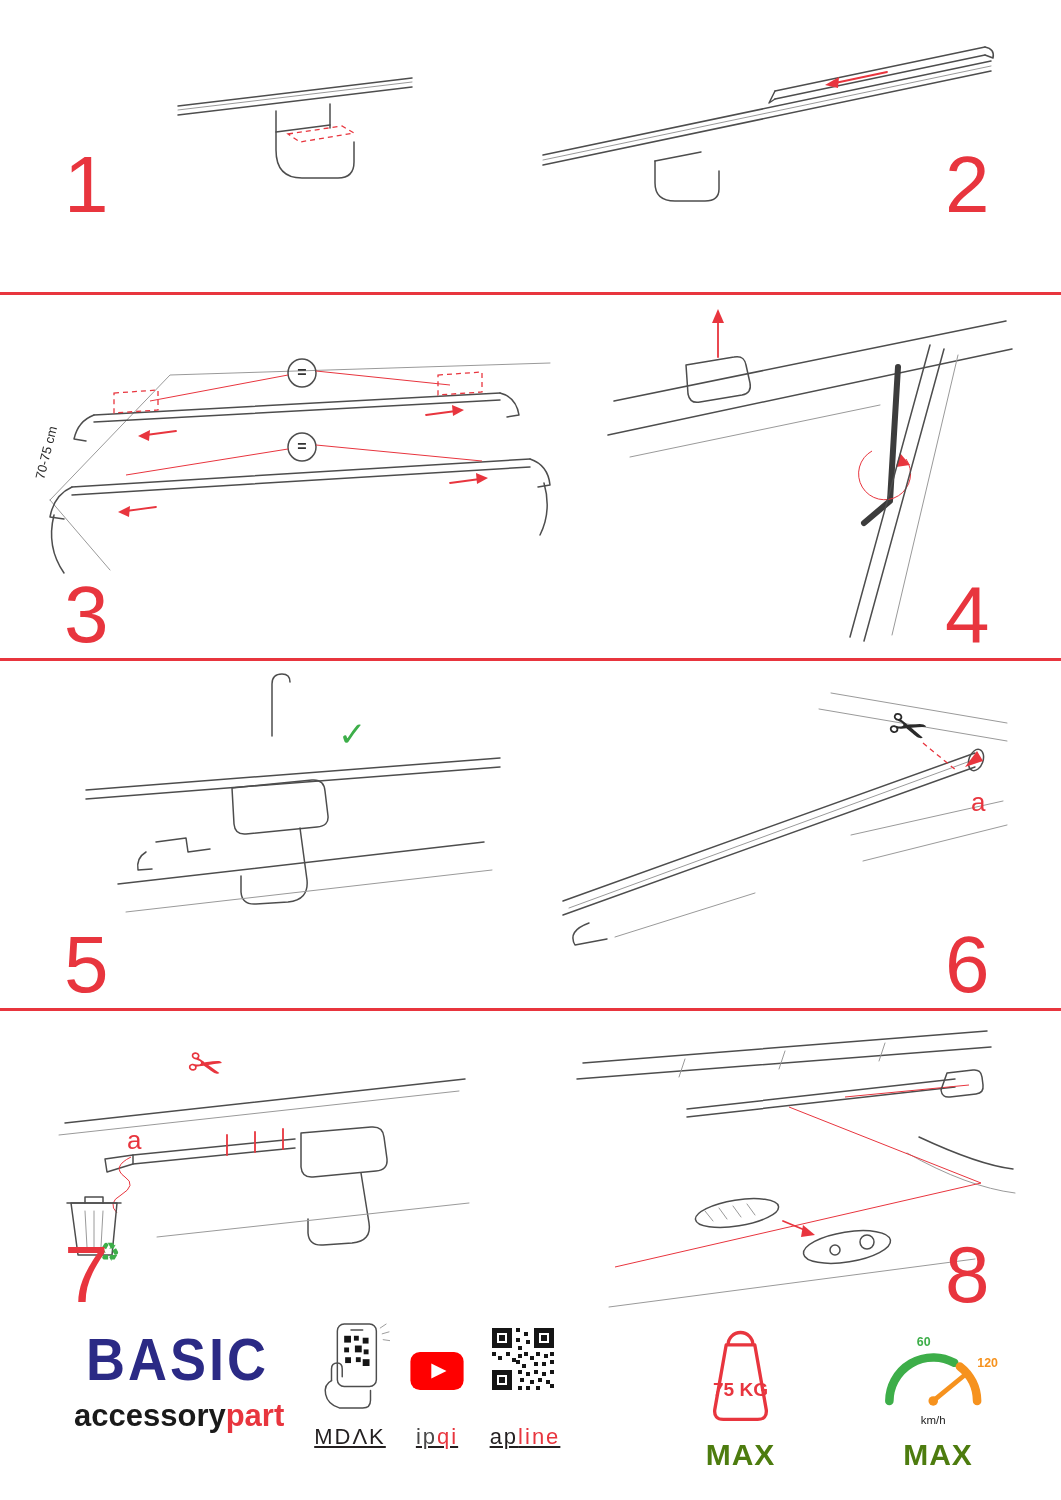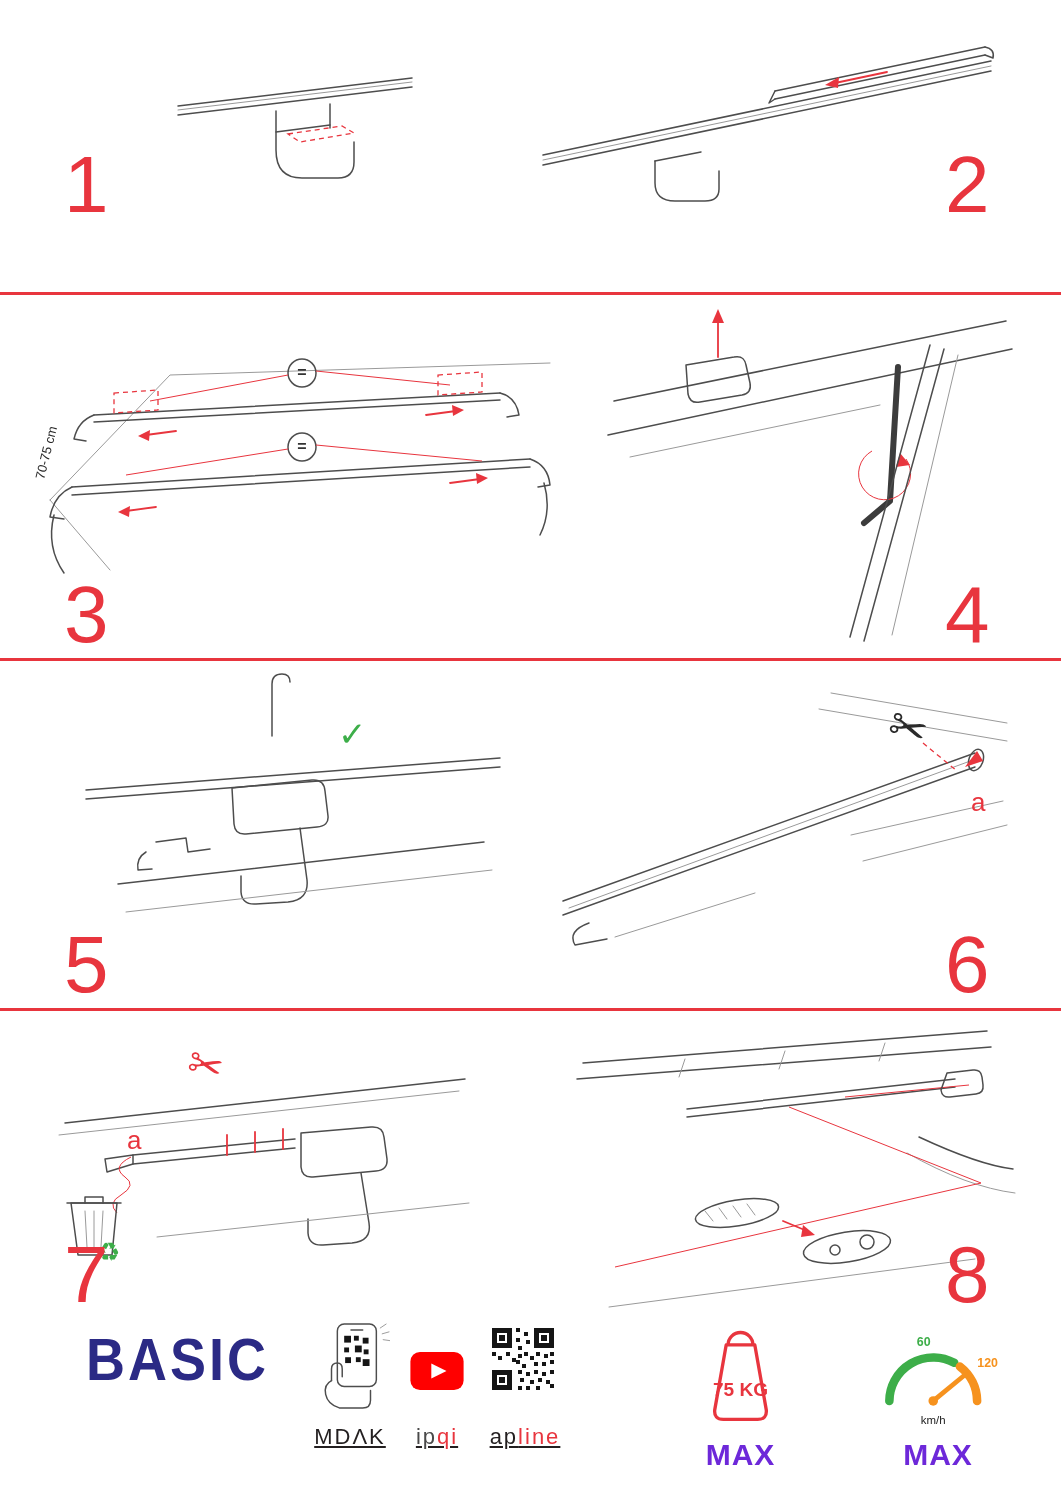--- a/index.html
+++ b/index.html
@@ -24,21 +24,21 @@
   .scissors-r{font-size:42px;fill:#e8353e;}
   .label-a{font-size:26px;fill:#e8353e;}
   .recycle{font-size:26px;fill:#3dae49;}
   .brand-title{position:absolute;font-size:54px;font-weight:bold;color:#2b2a85;
                letter-spacing:3px;transform:scaleY(1.08);line-height:1;}
   .brand-sub{position:absolute;font-size:31px;font-weight:bold;color:#1a1a1a;line-height:1;}
   .red-text{color:#e8353e;}
   .gray-text{color:#4a4a4a;margin-top:24px;}
   .partner-label{position:absolute;font-size:22px;color:#231f20;font-weight:500;
                  letter-spacing:2px;text-align:center;line-height:1;text-decoration:underline;}
-  .max-label{position:absolute;font-size:30px;font-weight:bold;color:#6d28d9;
+  .max-label{position:absolute;font-size:30px;font-weight:bold;color:#4d7c0f;
              letter-spacing:1px;text-align:center;line-height:1;}
   .wt{fill:none;stroke:#e8353e;stroke-width:3.5;stroke-linejoin:round;}
   .wt-text{font-size:20px;font-weight:bold;fill:#e8353e;text-anchor:middle;}
   .arc-green{fill:none;stroke:#3dae49;stroke-width:9;stroke-linecap:round;}
   .arc-orange{fill:none;stroke:#f6921e;stroke-width:9;stroke-linecap:round;}
   .needle{stroke:#f6921e;stroke-width:5;stroke-linecap:round;}
   .sp-green{font-size:13px;font-weight:bold;fill:#3dae49;text-anchor:middle;}
   .sp-orange{font-size:13px;font-weight:bold;fill:#f6921e;text-anchor:middle;}
   .sp-unit{font-size:12px;fill:#222;text-anchor:middle;}
   .qr-dark{fill:#151515;}
@@ -203,20 +203,23 @@
     <ellipse class="ln" cx="302" cy="232" rx="44" ry="15" transform="rotate(-9 302 232)"></ellipse>
     <circle class="ln" cx="322" cy="227" r="7"></circle>
     <circle class="ln" cx="290" cy="235" r="5"></circle>
     <path class="red" d="M238 206 L262 216"></path>
       <polygon class="red-fill" points="270,220 258,210 256,222"></polygon>
     <path class="ln-thin" d="M64 292 L430 244"></path>
   </svg>
   <div class="step-num" style="left:945px;top:1235px;">8</div>
 
   <div class="brand-title" style="left:86px;top:1332px;">BASIC</div>
+  <div class="brand-sub" style="left:74px;top:1400px;">
+    <span>accessory</span><span class="red-text">part</span>
+  </div>
 
   <svg class="art" style="left:312px;top:1320px;width:78px;height:92px;" viewBox="0 0 80 94">
     <rect class="ln" x="26" y="4" width="40" height="64" rx="7"></rect>
     <path class="ln" d="M40 10 H52"></path>
     <g class="qr-dark">
       <rect x="33" y="16" width="7" height="7"></rect>
         <rect x="43" y="16" width="5" height="5"></rect>
       <rect x="52" y="18" width="6" height="6"></rect>
         <rect x="33" y="28" width="5" height="5"></rect>
       <rect x="44" y="26" width="7" height="7"></rect>

